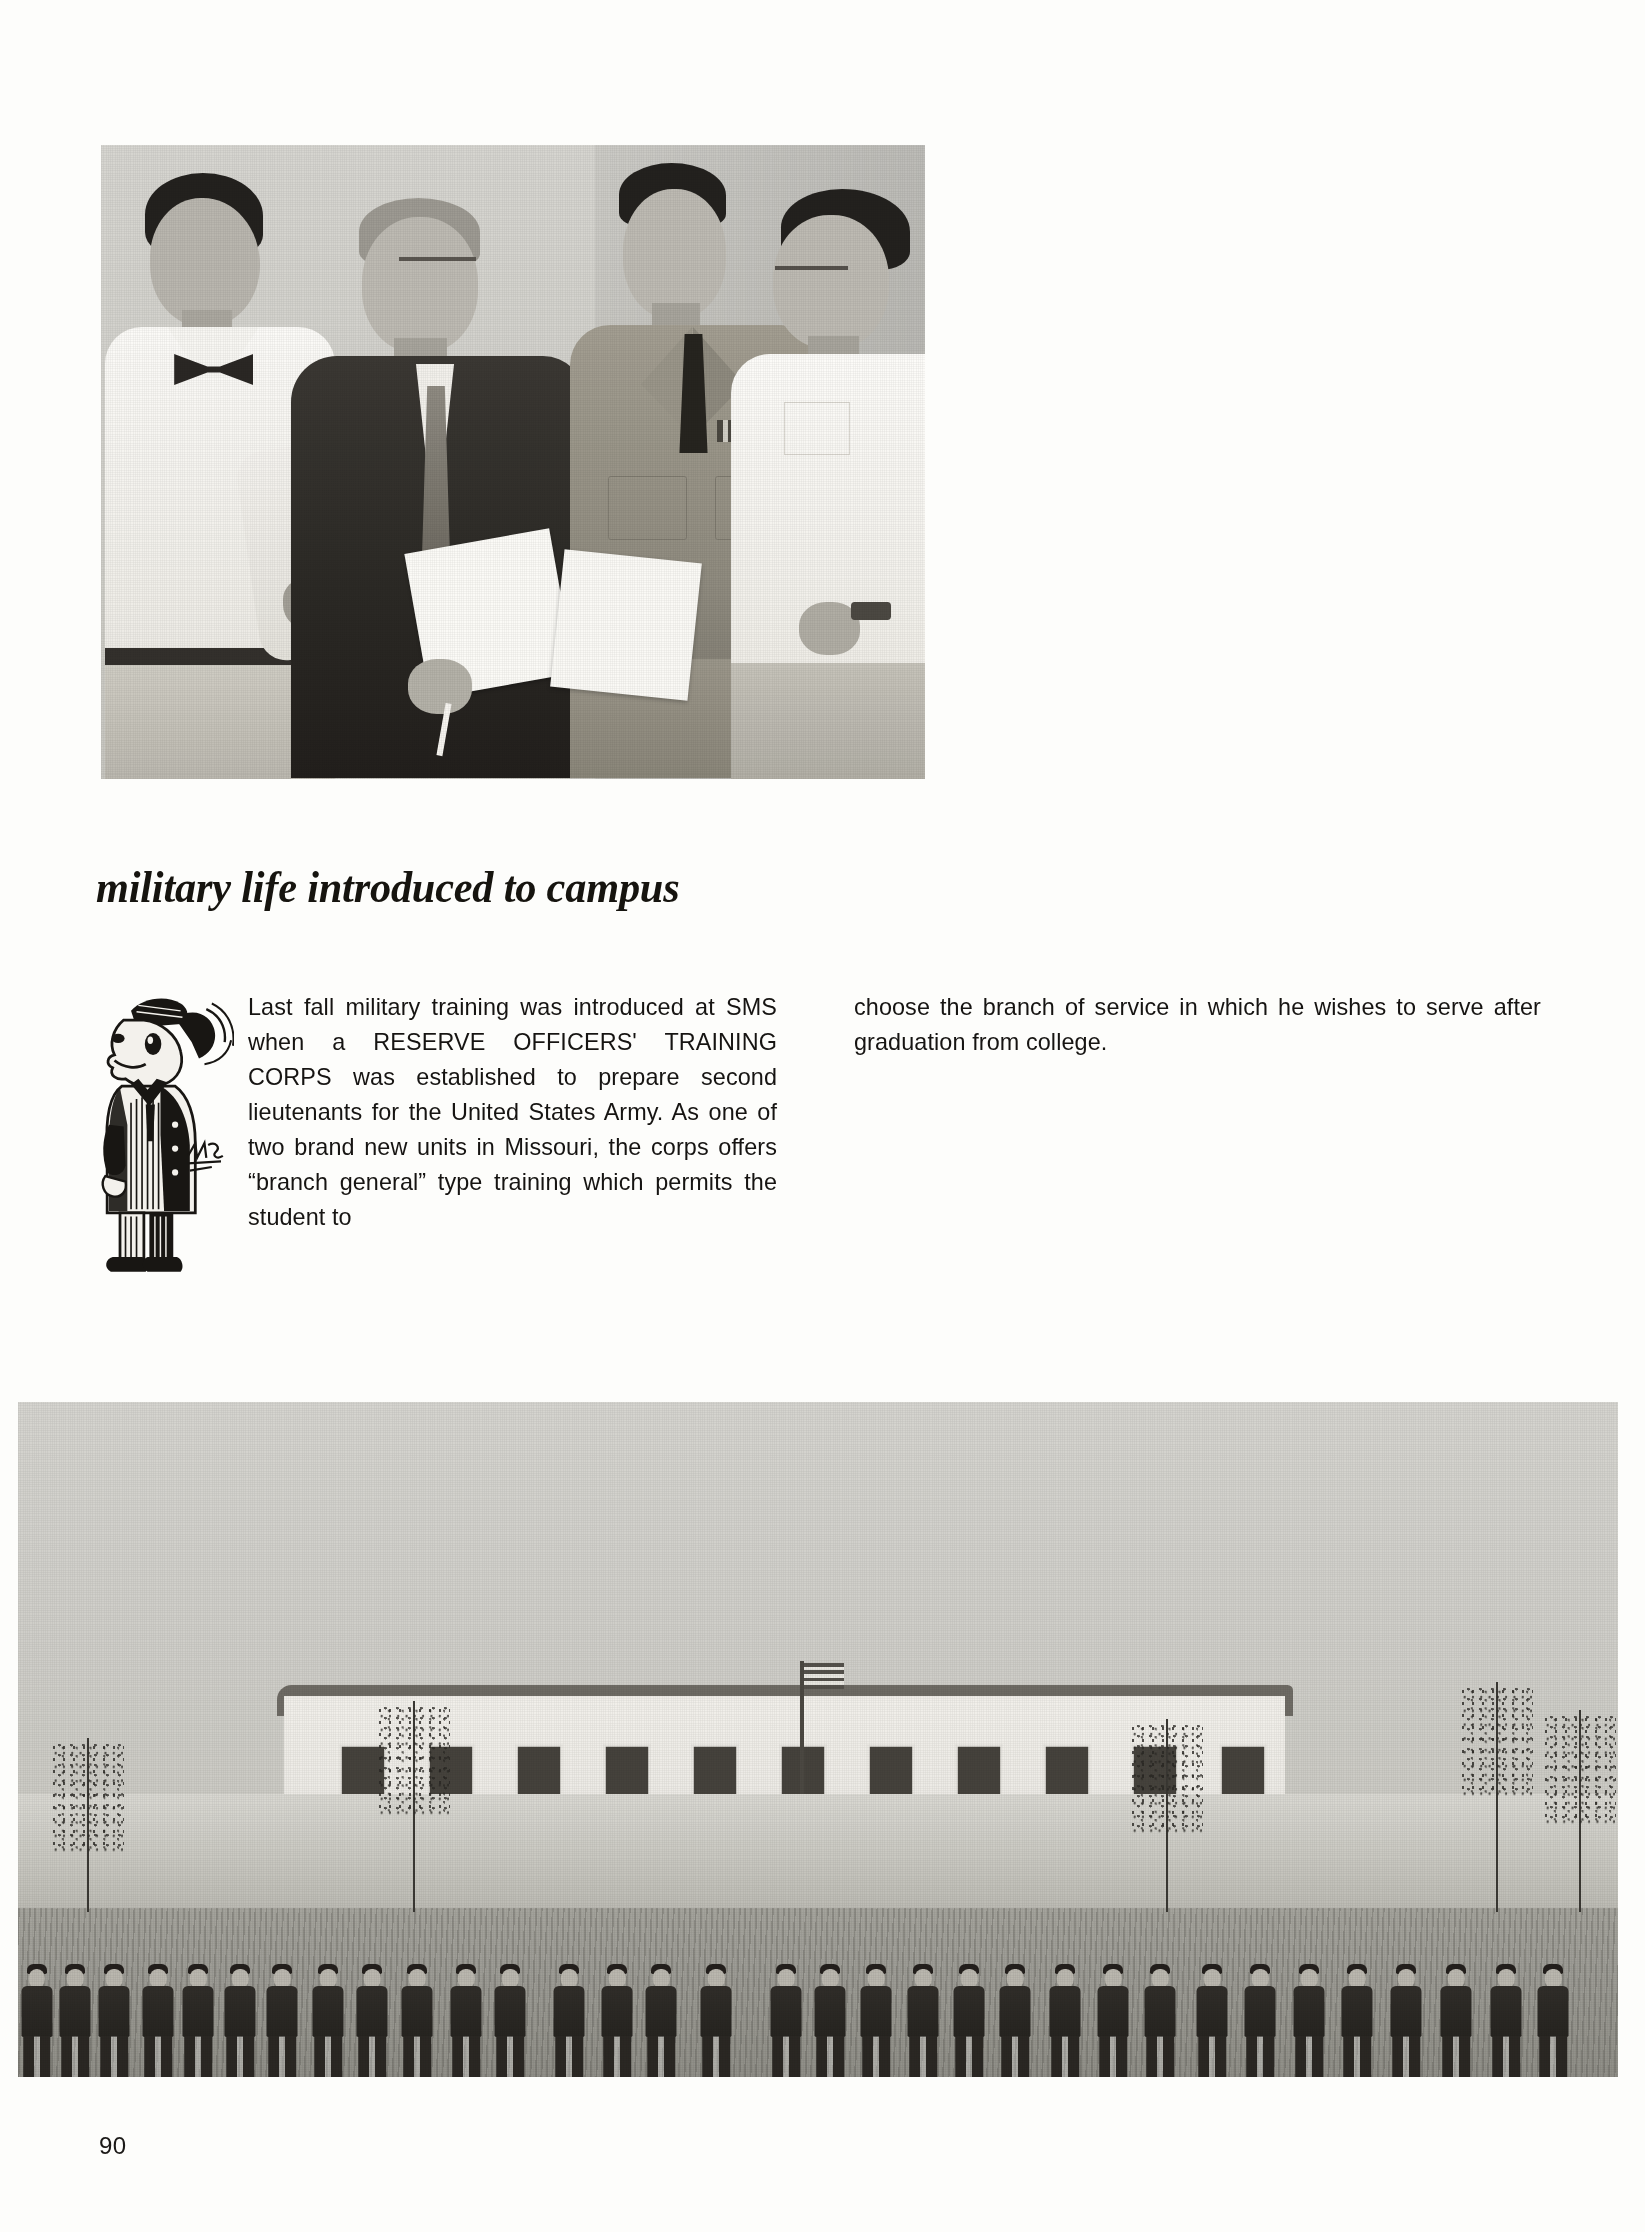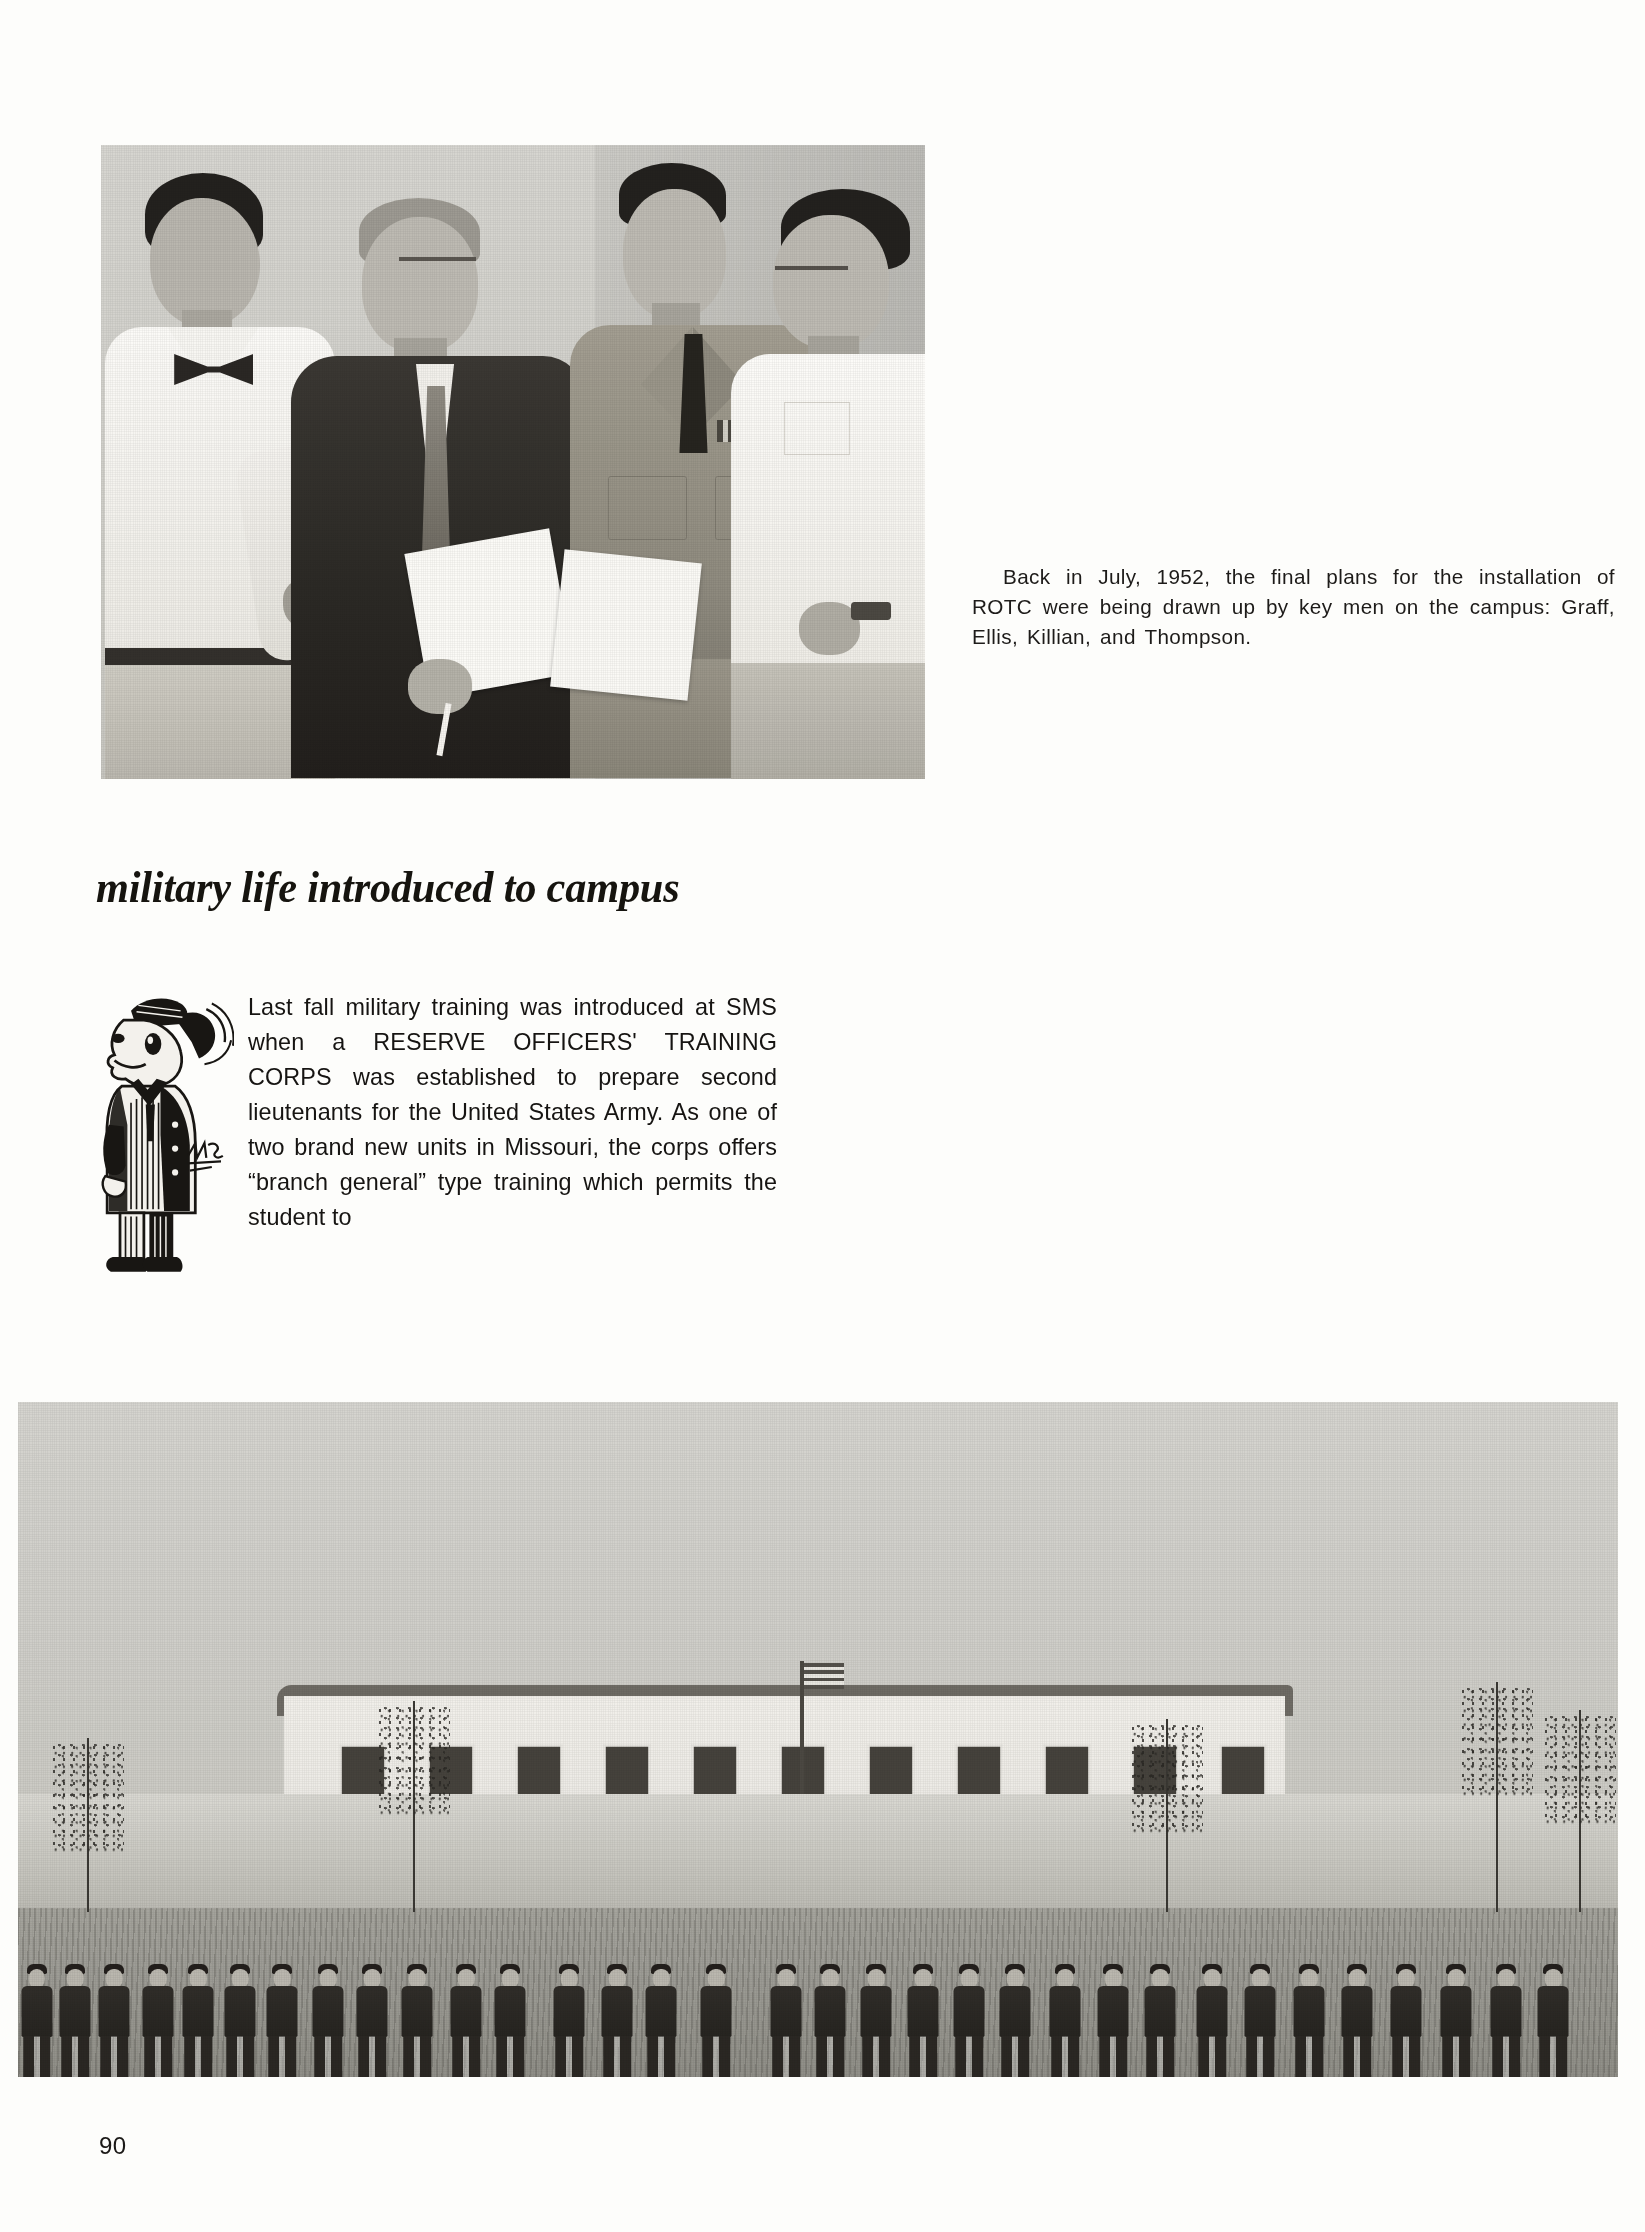--- a/index.html
+++ b/index.html
@@ -357,23 +357,20 @@
       <div class="shirt4"></div>
       <div class="pocket4"></div>
       <div class="hand4"></div>
       <div class="watch"></div>
       <div class="pants4"></div>
     </div>
 
     <div class="grain"></div>
   </div>
 
-  <div id="caption">
-    <p>Back in July, 1952, the final plans for the installation of ROTC were being drawn up by key men on the campus: Graff, Ellis, Killian, and Thompson.</p>
-  </div>
 
   <div id="headline">military life introduced to campus</div>
 
   <div id="mascot">
     <svg viewBox="0 0 150 330" width="138" height="303" aria-hidden="true">
       <g fill="#181613">
 
         <path d="M86 34 C104 22 122 28 128 44 C133 58 126 72 112 78 L104 60 Z"></path>
         <path d="M120 24 C134 30 142 44 140 60" stroke="#181613" stroke-width="2.6" fill="none"></path>
         <path d="M126 18 C143 26 152 44 149 64" stroke="#181613" stroke-width="2.2" fill="none"></path>
@@ -438,20 +435,21 @@
         <path d="M102 200 L126 196"></path>
       </g>
     </svg>
   </div>
 
   <div class="col" id="col-left">
     <p>Last fall military training was introduced at SMS when a RESERVE OFFICERS' TRAINING CORPS was established to prepare second lieutenants for the United States Army.  As one of two brand new units in Missouri, the corps offers “branch general” type training which permits the student to</p>
   </div>
 
   <div class="col" id="col-right">
+    <p>choose the branch of service in which he wishes to serve after graduation from college.</p>
   </div>
 
   <div class="photo" id="photo-bottom">
     <div id="sky"></div>
 
     <div id="roof"></div>
     <div id="building">
       <div class="winrow" id="win-top">
         <div class="win"></div>
         <div class="win"></div>

